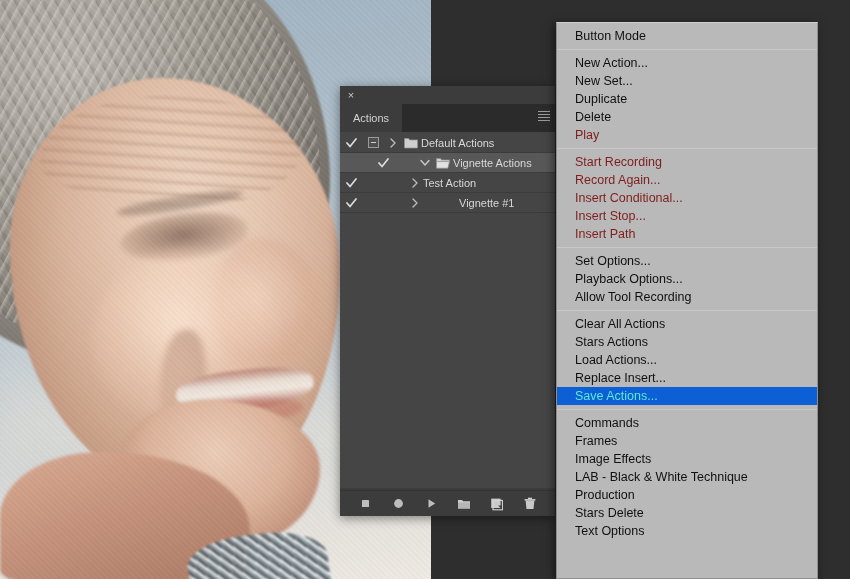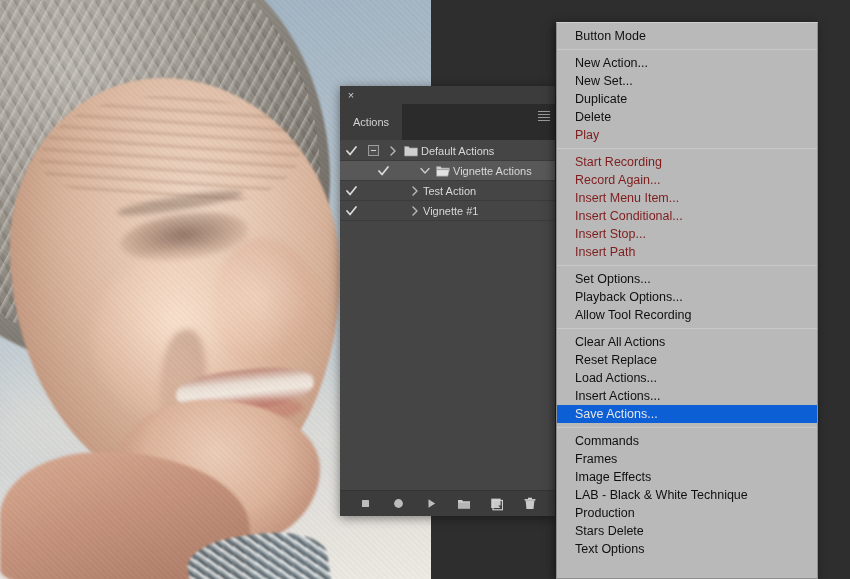--- a/index.html
+++ b/index.html
@@ -224,21 +224,21 @@
     position: absolute;
     left: 5px; top: 3px;
     width: 12px; height: 12px;
     color: #c8c8c8;
     font-size: 11px; line-height: 12px;
     text-align: center;
     cursor: pointer;
   }
   .panel-tabs {
     display: flex;
-    height: 36px;
+    height: 28px;
     background: #4c1d95;
     align-items: stretch;
   }
   .panel-tab {
     padding: 0 13px;
     display: flex; align-items: center;
     font-size: 11px;
     color: #d2d2d2;
     background: #3c3c3c;
     cursor: pointer;
@@ -334,21 +334,21 @@
     line-height: 18px;
     padding-left: 18px;
     font-size: 12.5px;
     color: #101010;
     white-space: nowrap;
     cursor: default;
   }
   .menu-item.disabled { color: #7f1d1d; }
   .menu-item.highlight {
     background: #0d5fd6;
-    color: #e5e5e5;
+    color: #5eead4;
   }
   .menu-sep {
     height: 1px;
     margin: 4px 0 4px 0;
     background: #9d9d9d;
     border-bottom: 1px solid #c9c9c9;
   }
 </style>
 </head>
 <body>
@@ -454,21 +454,21 @@
             <span class="act-label">Test Action</span>
           </div>
         </div>
         <div class="act-row">
           <div class="col-check">
             <svg width="11" height="10" viewBox="0 0 11 10">
               <path d="M1 5 L4 8.5 L10 1" stroke="#dcdcdc" stroke-width="1.7" fill="none" stroke-linecap="round" stroke-linejoin="round"></path>
             </svg>
           </div>
           <div class="col-toggle"></div>
-          <div class="indent-1" style="display: flex; align-items: center;">
+          <div class="indent-1" style="display: flex; align-items: center; gap: 36px;">
             <div class="col-arrow">
               <svg width="8" height="10" viewBox="0 0 8 10">
                 <path d="M2 1 L6 5 L2 9" stroke="#b9b9b9" stroke-width="1.4" fill="none" stroke-linecap="round" stroke-linejoin="round"></path>
               </svg>
             </div>
             <span class="act-label">Vignette #1</span>
           </div>
         </div>
       </div>
     <div class="panel-body-fill"></div>
@@ -515,33 +515,32 @@
       <div class="menu-item">Button Mode</div>
       <div class="menu-sep"></div>
       <div class="menu-item">New Action...</div>
       <div class="menu-item">New Set...</div>
       <div class="menu-item">Duplicate</div>
       <div class="menu-item">Delete</div>
       <div class="menu-item disabled">Play</div>
       <div class="menu-sep"></div>
       <div class="menu-item disabled">Start Recording</div>
       <div class="menu-item disabled">Record Again...</div>
-      <div class="menu-item disabled">Insert Menu Item...</div>
       <div class="menu-item disabled">Insert Conditional...</div>
       <div class="menu-item disabled">Insert Stop...</div>
       <div class="menu-item disabled">Insert Path</div>
       <div class="menu-sep"></div>
       <div class="menu-item">Set Options...</div>
       <div class="menu-item">Playback Options...</div>
       <div class="menu-item">Allow Tool Recording</div>
       <div class="menu-sep"></div>
       <div class="menu-item">Clear All Actions</div>
-      <div class="menu-item">Reset Replace</div>
+      <div class="menu-item">Stars Actions</div>
       <div class="menu-item">Load Actions...</div>
-      <div class="menu-item">Insert Actions...</div>
+      <div class="menu-item">Replace Insert...</div>
       <div class="menu-item highlight">Save Actions...</div>
       <div class="menu-sep"></div>
       <div class="menu-item">Commands</div>
       <div class="menu-item">Frames</div>
       <div class="menu-item">Image Effects</div>
       <div class="menu-item">LAB - Black &amp; White Technique</div>
       <div class="menu-item">Production</div>
       <div class="menu-item">Stars Delete</div>
       <div class="menu-item">Text Options</div>
     </div>

